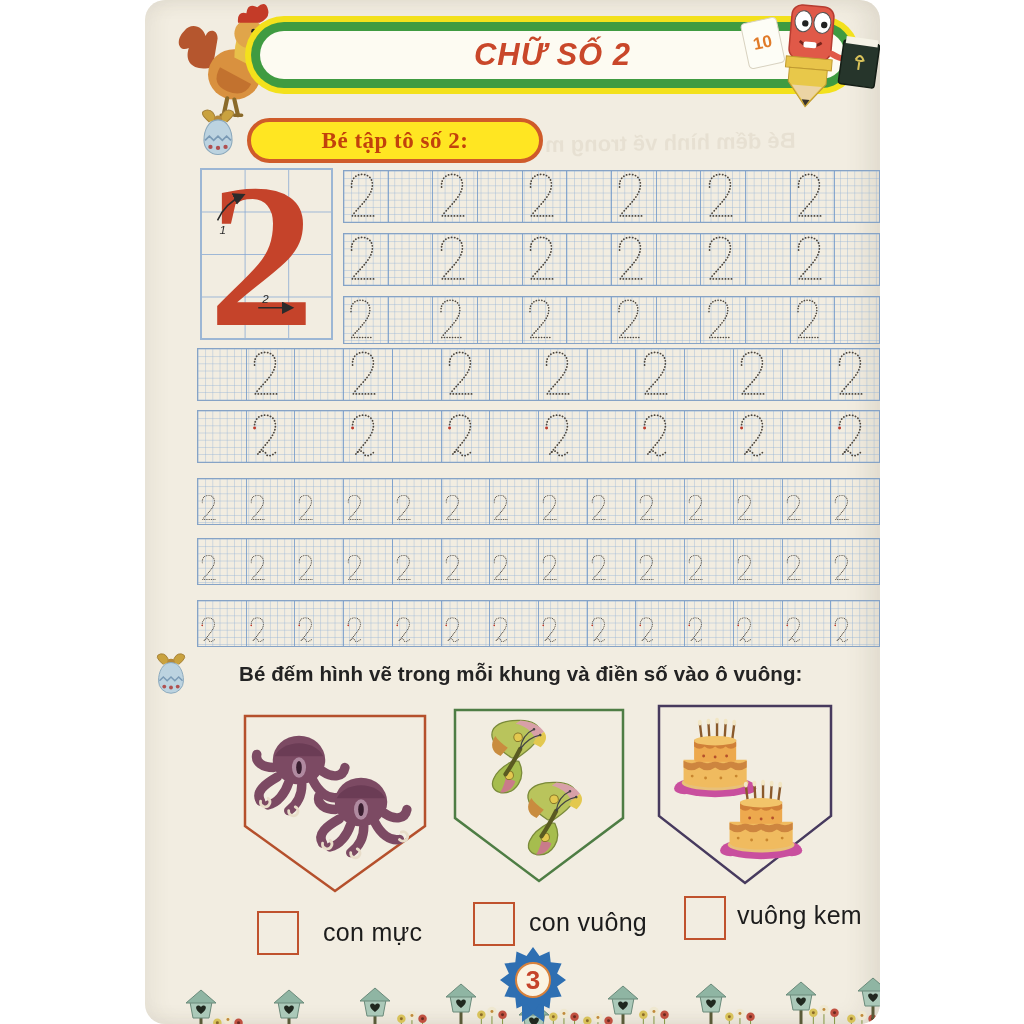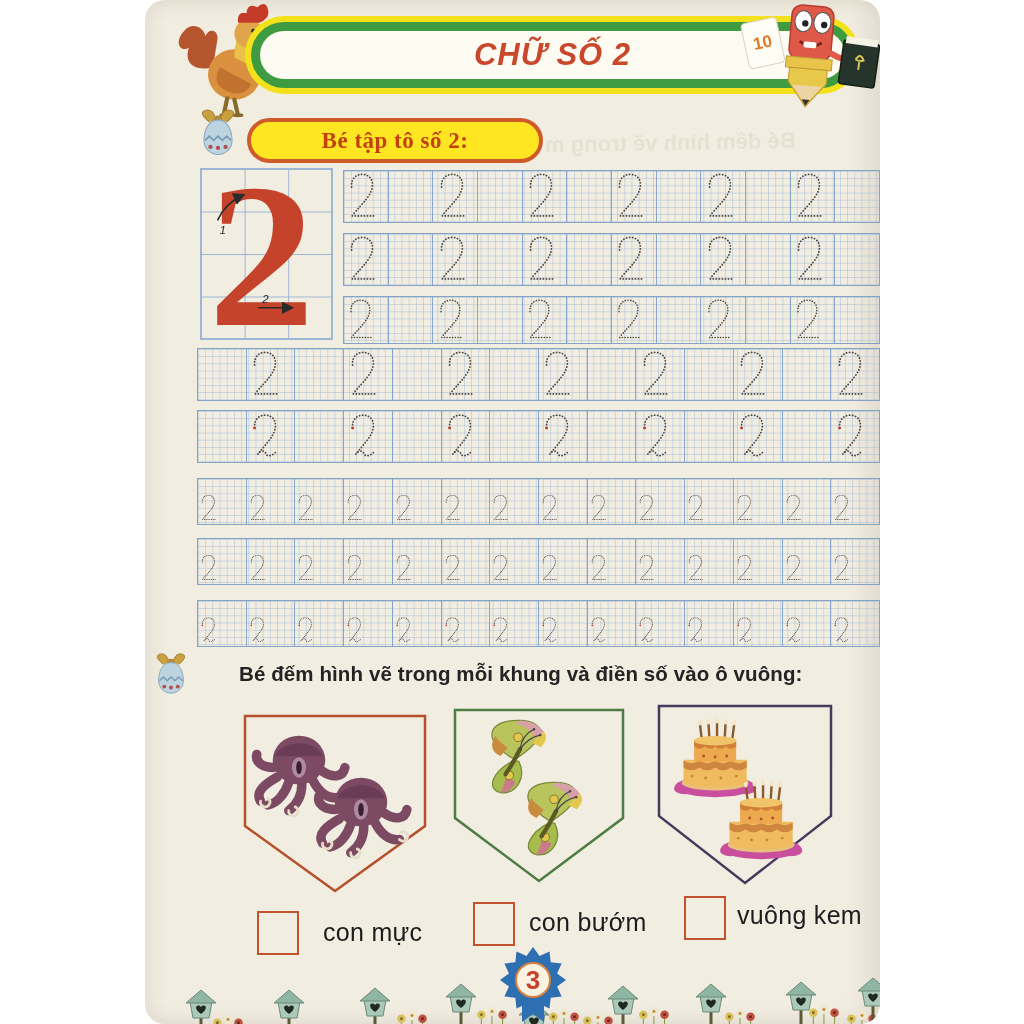--- a/index.html
+++ b/index.html
@@ -686,21 +686,21 @@
   </svg>
   <svg class="frame" style="left:512px;top:704px" width="176" height="182" viewBox="0 0 176 182">
     <polygon class="frame-poly" points="2,2 174,2 174,112 88,179 2,112" fill="none" stroke-width="2.5" stroke="#473a5e"></polygon>
     <use href="#cake" x="8" y="8" width="106" height="88"></use>
     <use href="#cake" x="54" y="70" width="106" height="88"></use>
   </svg>
 
   <div class="answer-box" style="left:112px;top:911px"></div>
   <div class="answer-label" style="left:178px;top:918px">con mực</div>
   <div class="answer-box" style="left:328px;top:902px"></div>
-  <div class="answer-label" style="left:384px;top:908px">con bướm</div>
+  <div class="answer-label" style="left:384px;top:908px">con vuông</div>
   <div class="answer-box" style="left:539px;top:896px"></div>
   <div class="answer-label" style="left:592px;top:901px">vuông kem</div>
 
   <div id="bottom-border">
       <svg viewBox="0 0 34 24" style="position:absolute;left:250px;top:1010px;width:36px;height:26px;">
         <use href="#flowers"></use>
       </svg>
       <svg viewBox="0 0 34 24" style="position:absolute;left:330px;top:1006px;width:36px;height:26px;">
         <use href="#flowers"></use>
       </svg>

